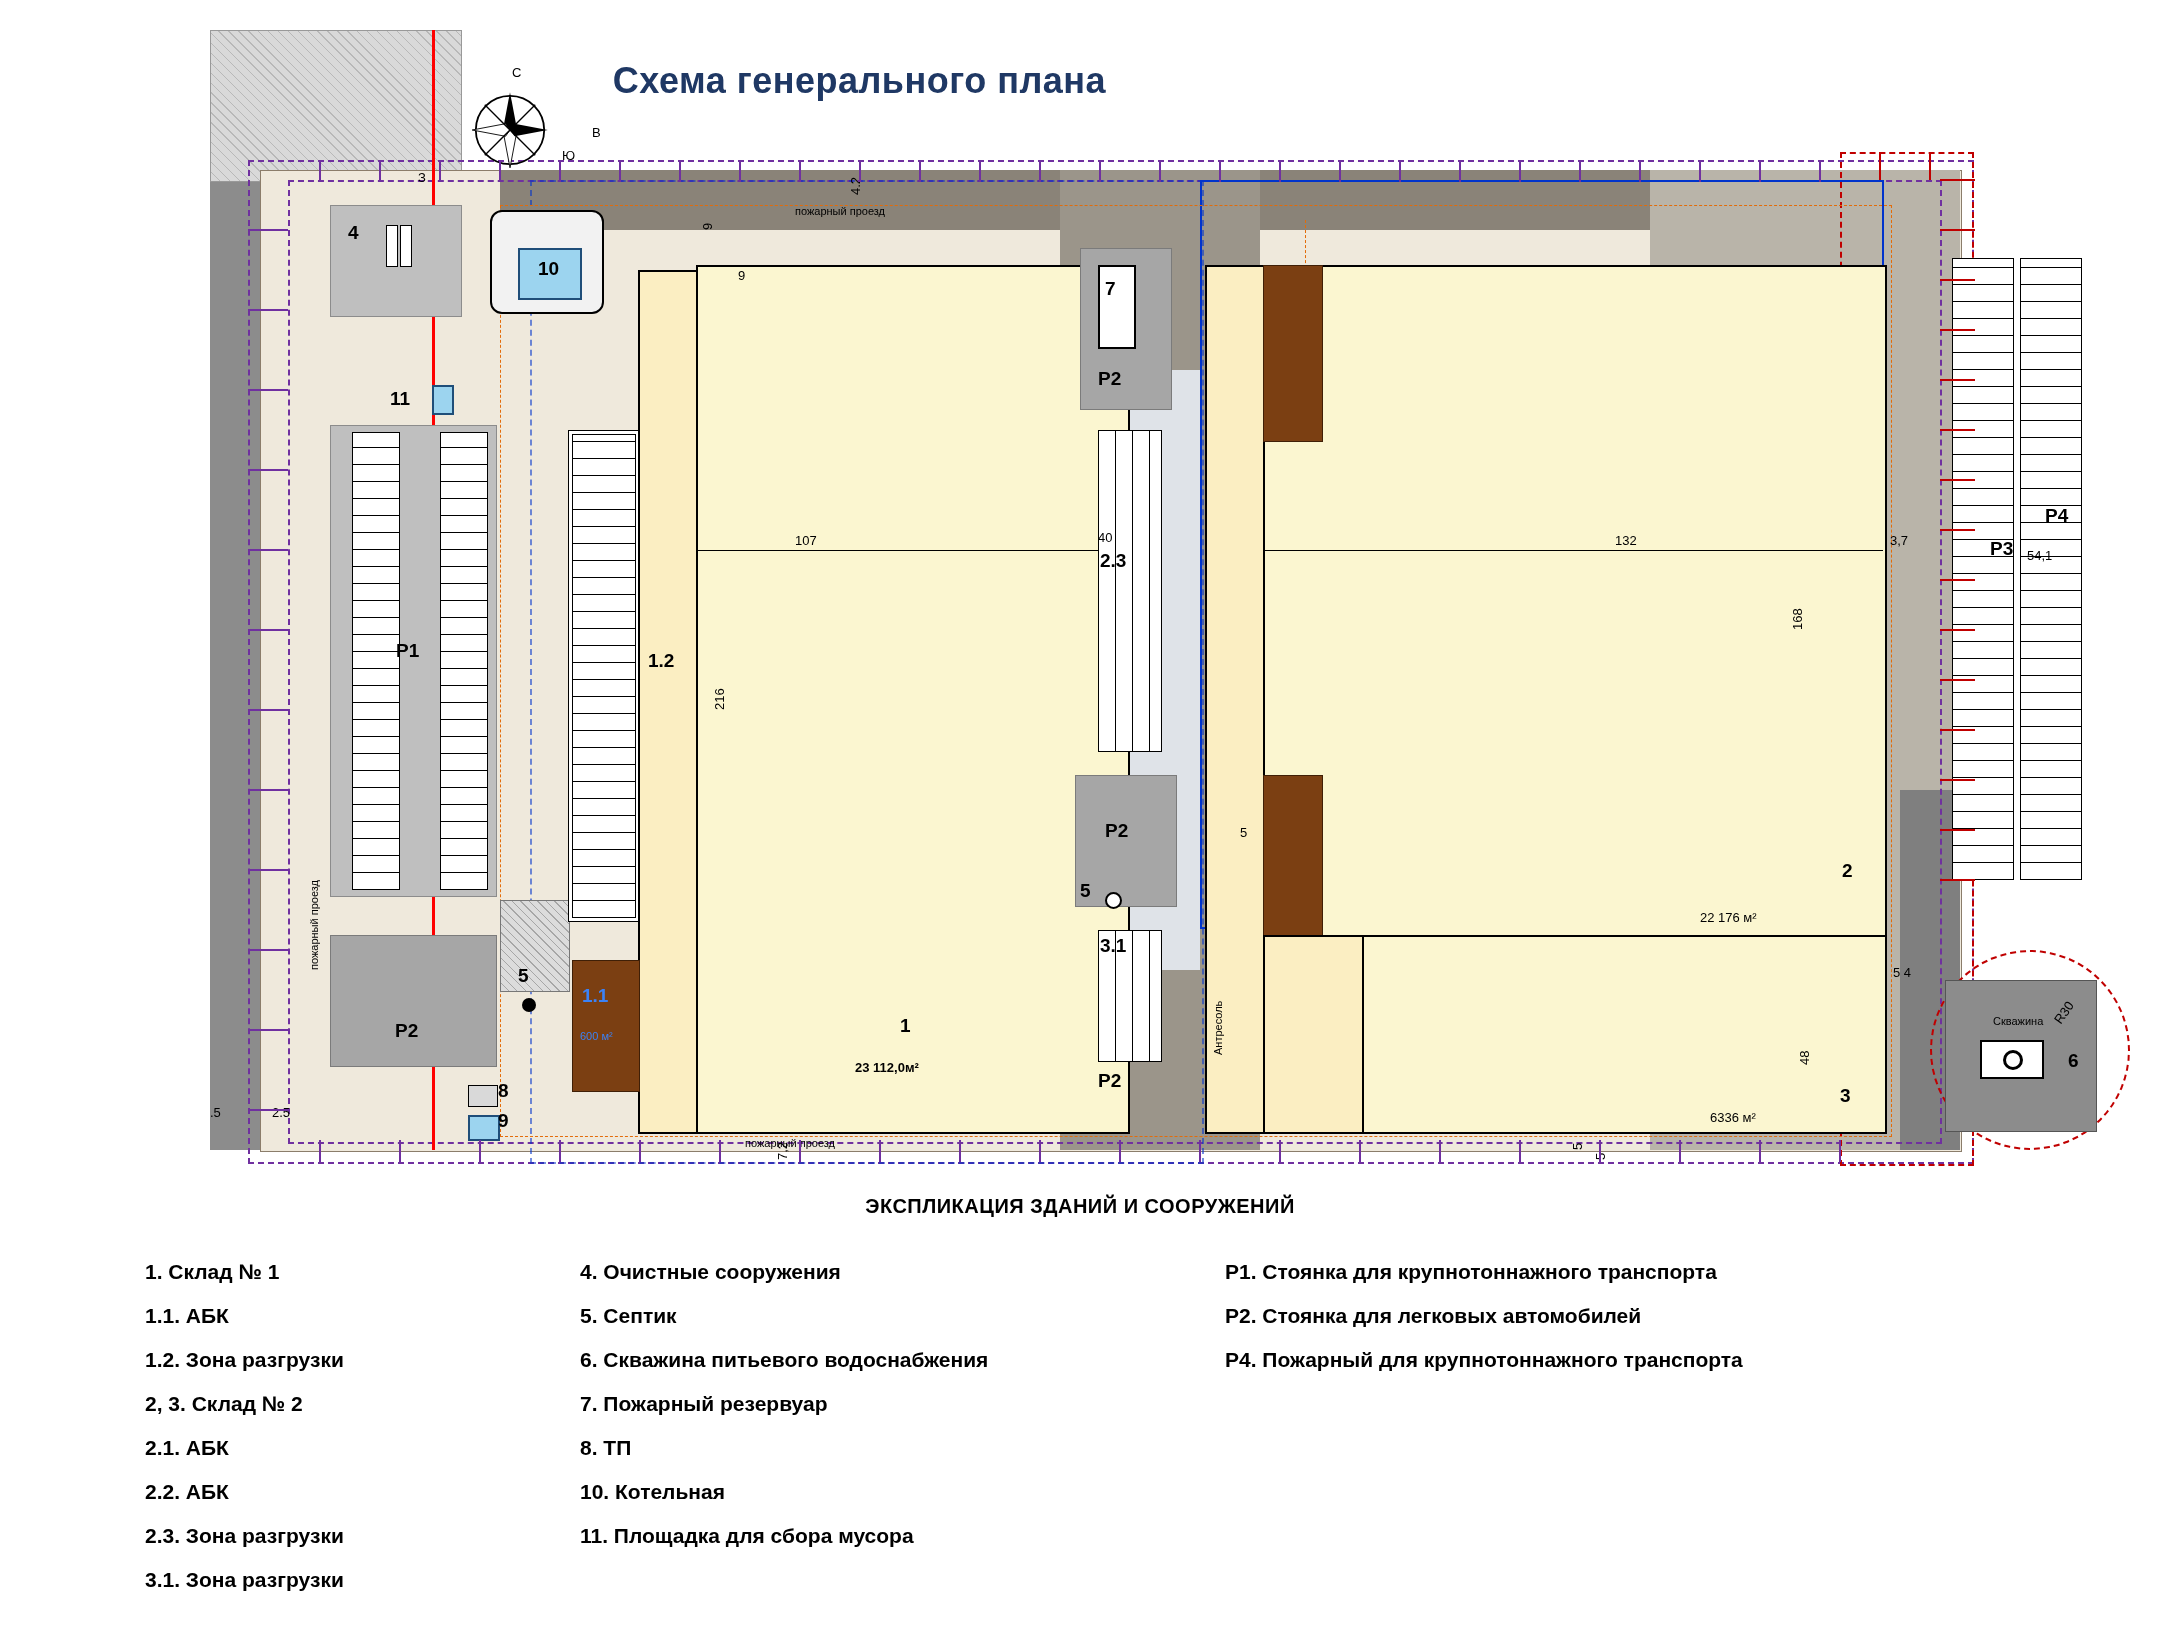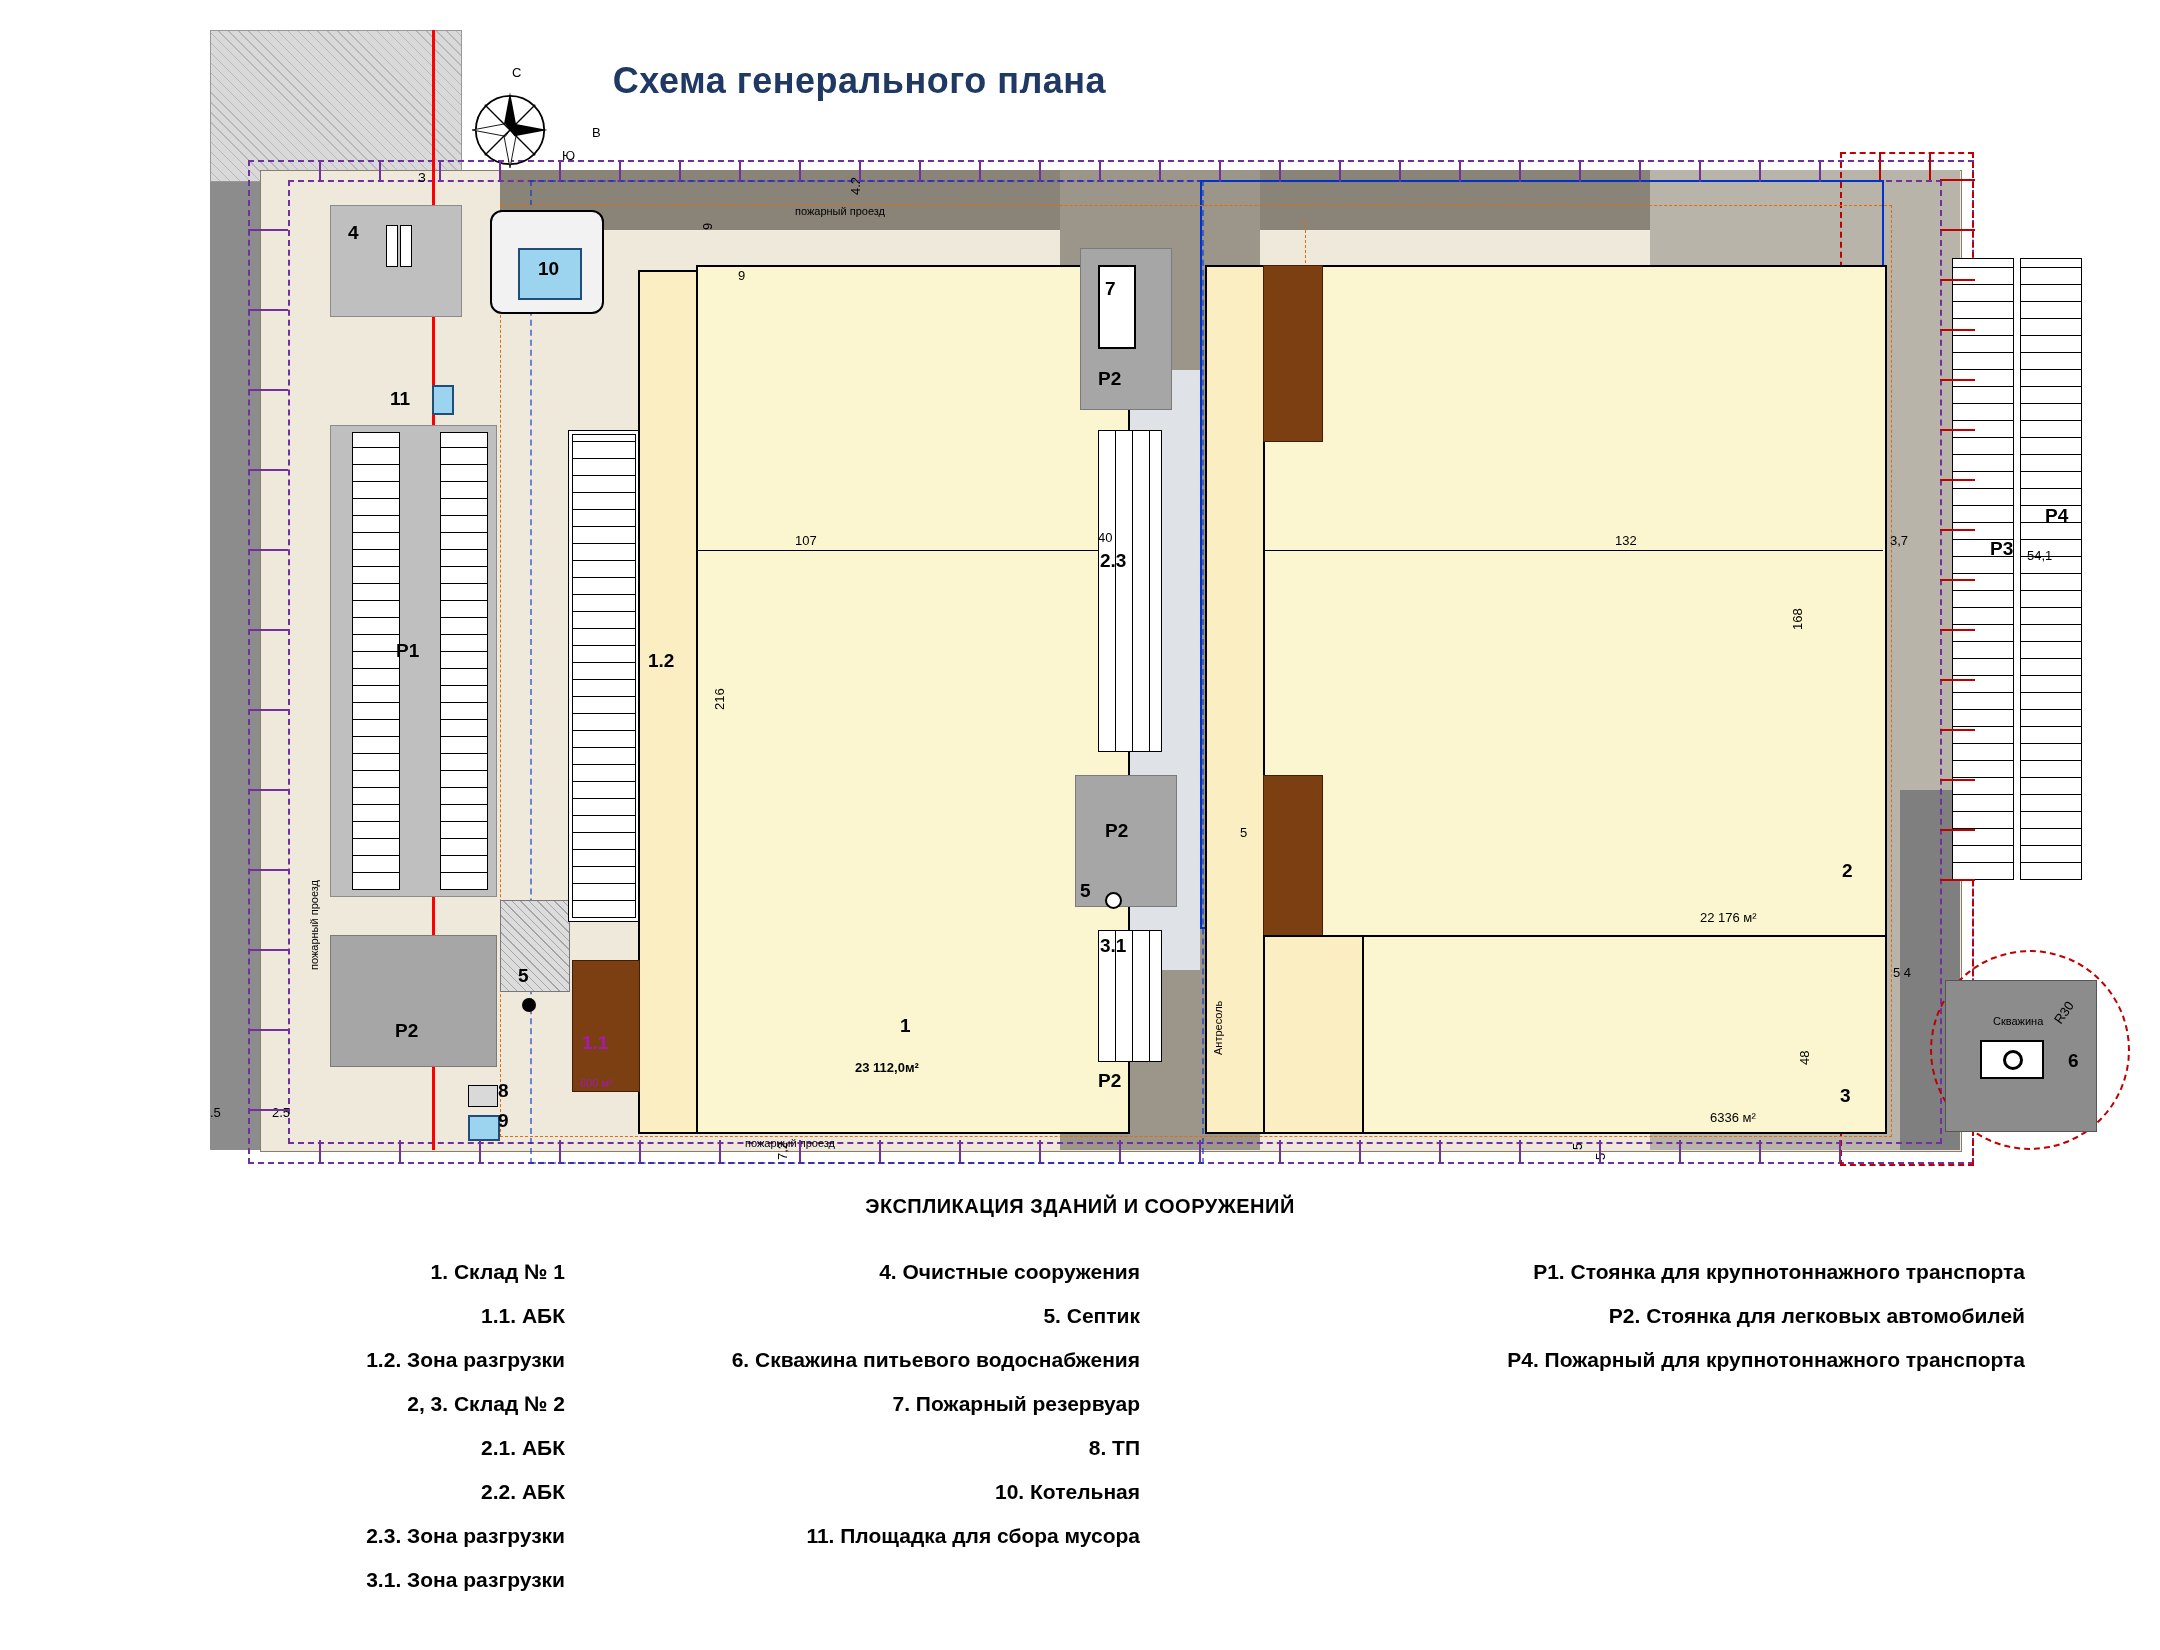--- a/index.html
+++ b/index.html
@@ -73,21 +73,21 @@
     background:
       repeating-linear-gradient(90deg,#ffffff 0 16px,#000000 16px 17px),
       #e8e8e8;
     border:1px solid #000;
   }
 
   
   .lbl{position:absolute;font-size:19px;font-weight:bold;color:#000;}
   .lblS{position:absolute;font-size:13px;color:#000;}
   .lblXS{position:absolute;font-size:11px;color:#000;}
-  .lblW{color:#a21caf;margin-top:47px;}
+  .lblW{color:#3b82f6;}
   .rot{transform:rotate(-90deg);transform-origin:left top;white-space:nowrap;}
 
   
   #compass{left:265px;top:55px;width:90px;height:90px;}
 
   
   #wellCircle{
     left:1730px;top:920px;width:200px;height:200px;border-radius:50%;
     border:2px dashed #c00000;box-sizing:border-box;
   }
@@ -97,21 +97,21 @@
     position:absolute;left:0;top:1195px;width:2160px;text-align:center;
     font-size:20px;font-weight:bold;letter-spacing:0.5px;
   }
 
   
   #legend{position:absolute;left:0;top:1250px;width:2160px;height:340px;}
   .legcol{position:absolute;font-size:21px;font-weight:bold;line-height:44px;}
   #legcol1{left:145px;top:0;width:420px;}
   #legcol2{left:580px;top:0;width:560px;}
   #legcol3{left:1225px;top:0;width:800px;}
-  .legitem{white-space:nowrap;text-align:right;}
+  .legitem{white-space:nowrap;}
   .legitem.indent{padding-left:62px;text-indent:-62px;}
 </style>
 </head>
 <body>
 
 <div id="title">Схема генерального плана</div>
 
 <div id="plan">
 
   <div class="abs" id="streetLeft"></div>

